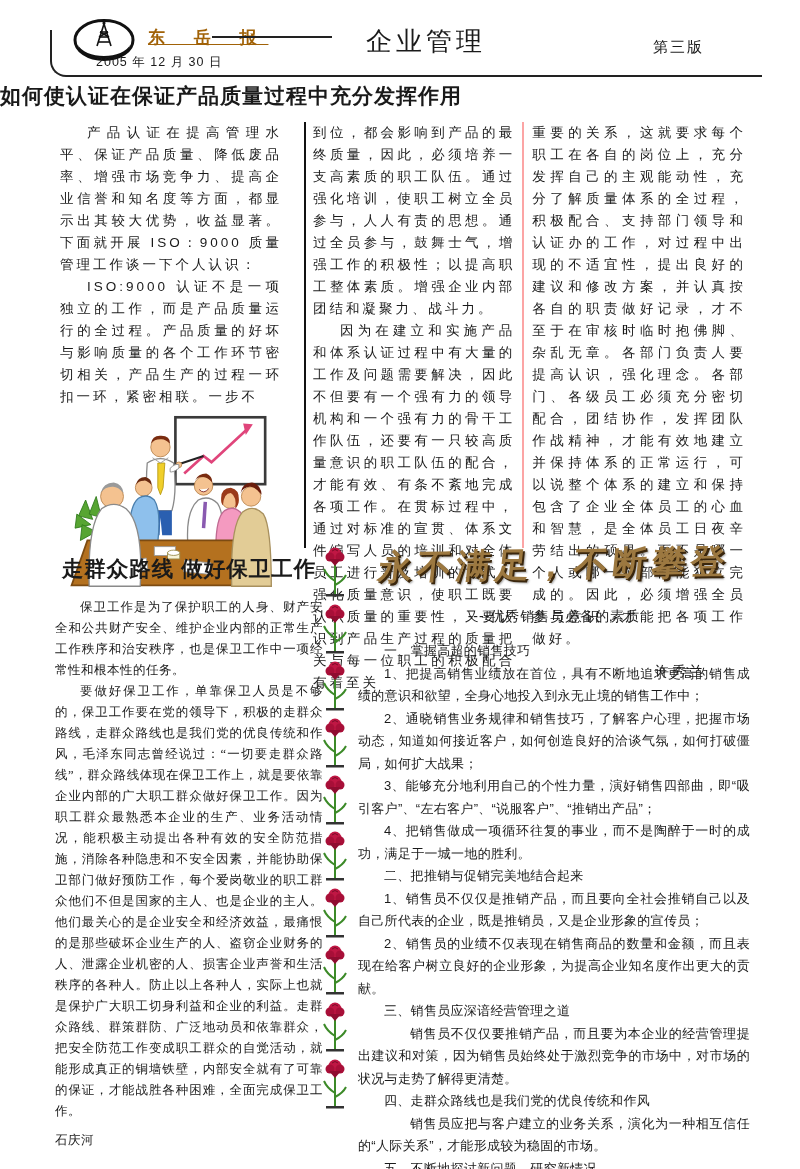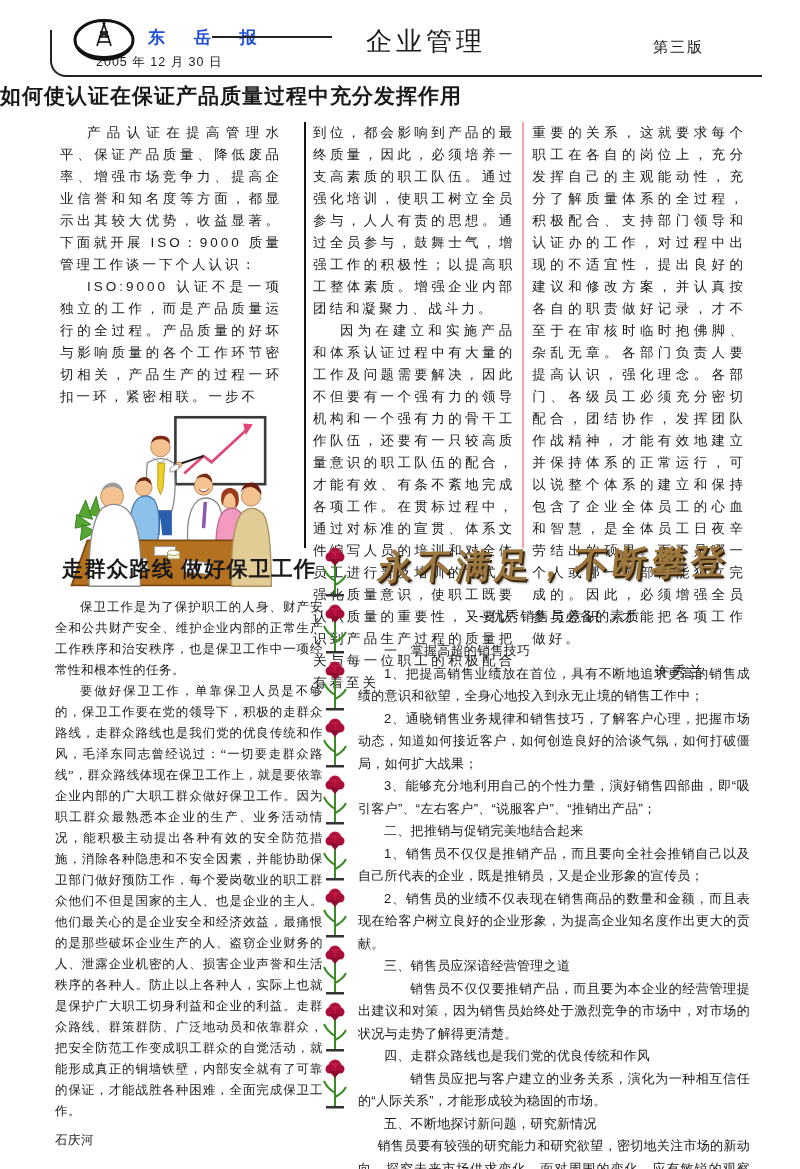--- a/index.html
+++ b/index.html
@@ -3,21 +3,21 @@
 <meta charset="utf-8">
 <style>
   html,body{margin:0;padding:0;background:#fff;}
   .page{position:relative;width:800px;height:1169px;background:#fff;overflow:hidden;
         font-family:"Liberation Sans",sans-serif;color:#1a1a1a;}
   
   .mast-frame{position:absolute;left:50px;top:30px;width:710px;height:45px;
     border-left:2px solid #222;border-bottom:2px solid #222;border-bottom-left-radius:16px;}
   .logo{position:absolute;left:72px;top:18px;width:64px;height:46px;}
   .paper-name{position:absolute;left:148px;top:26px;font-size:17px;font-weight:bold;
-    letter-spacing:12px;color:#1d4ed8;white-space:nowrap;}
+    letter-spacing:12px;color:#a16207;white-space:nowrap;text-decoration:underline;}
   .mast-rule{position:absolute;left:212px;top:36px;width:120px;border-top:2px solid #222;}
   .mast-date{position:absolute;left:96px;top:54px;font-size:12.5px;letter-spacing:1px;}
   .mast-section{position:absolute;left:366px;top:24px;font-size:26px;letter-spacing:4px;white-space:nowrap;}
   .mast-edition{position:absolute;left:653px;top:38px;font-size:15px;letter-spacing:2px;}
   
   .main-title{position:absolute;left:0;top:82px;width:800px;margin:0;
     font-size:21px;font-weight:bold;letter-spacing:1px;}
   .cols{position:absolute;left:60px;top:122px;width:686px;height:426px;display:flex;}
   .col{font-size:13.5px;line-height:22px;text-align:justify;letter-spacing:3px;}
   .col p{margin:0;}
@@ -283,20 +283,21 @@
     </svg>
     </div>
 
   <div class="right-art">
     <div class="gold-title">永不满足，不断攀登</div>
     <div class="sub-title">----优秀销售员必备的素质</div>
     <p class="sec">一、掌握高超的销售技巧</p>
     <p class="item">1、把提高销售业绩放在首位，具有不断地追求更高的销售成绩的意识和欲望，全身心地投入到永无止境的销售工作中；</p>
     <p class="item">2、通晓销售业务规律和销售技巧，了解客户心理，把握市场动态，知道如何接近客户，如何创造良好的洽谈气氛，如何打破僵局，如何扩大战果；</p>
     <p class="item">3、能够充分地利用自己的个性力量，演好销售四部曲，即“吸引客户”、“左右客户”、“说服客户”、“推销出产品”；</p>
+    <p class="item">4、把销售做成一项循环往复的事业，而不是陶醉于一时的成功，满足于一城一地的胜利。</p>
     <p class="sec">二、把推销与促销完美地结合起来</p>
     <p class="item">1、销售员不仅仅是推销产品，而且要向全社会推销自己以及自己所代表的企业，既是推销员，又是企业形象的宣传员；</p>
     <p class="item">2、销售员的业绩不仅表现在销售商品的数量和金额，而且表现在给客户树立良好的企业形象，为提高企业知名度作出更大的贡献。</p>
     <p class="sec">三、销售员应深谙经营管理之道</p>
     <p class="deep">销售员不仅仅要推销产品，而且要为本企业的经营管理提出建议和对策，因为销售员始终处于激烈竞争的市场中，对市场的状况与走势了解得更清楚。</p>
     <p class="sec">四、走群众路线也是我们党的优良传统和作风</p>
     <p class="deep">销售员应把与客户建立的业务关系，演化为一种相互信任的“人际关系”，才能形成较为稳固的市场。</p>
     <p class="sec">五、不断地探讨新问题，研究新情况</p>
     <p class="med">销售员要有较强的研究能力和研究欲望，密切地关注市场的新动向，探究未来市场供求变化，面对周围的变化，应有敏锐的观察力，把经济现象条理化，这样才能成为具有大家风范的销售员，而不是整天忙忙碌碌的走夫贩卒。</p>
 

